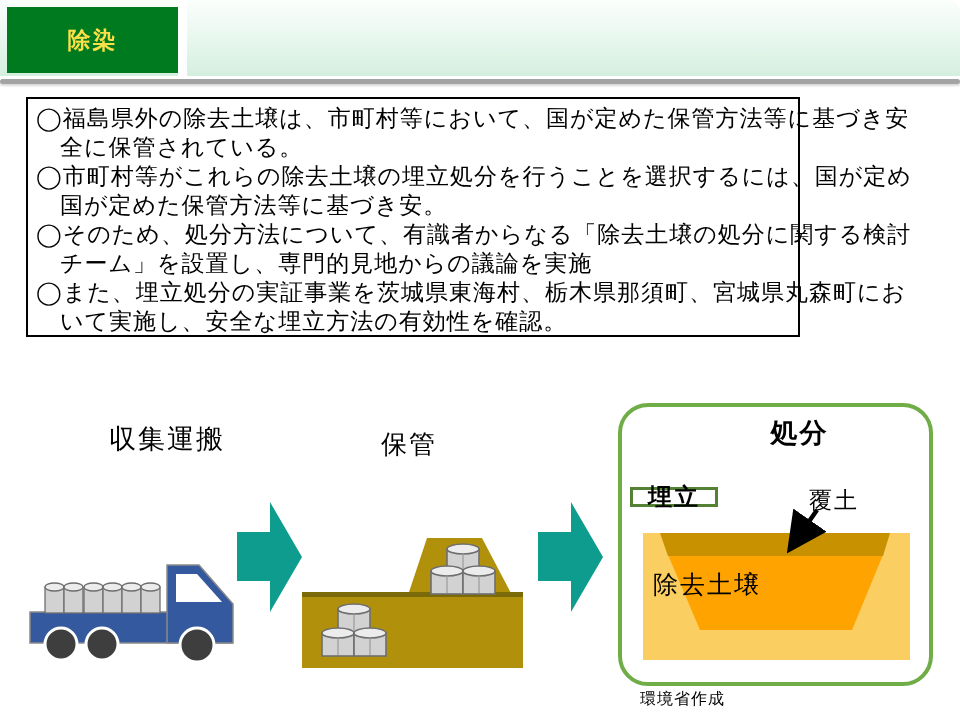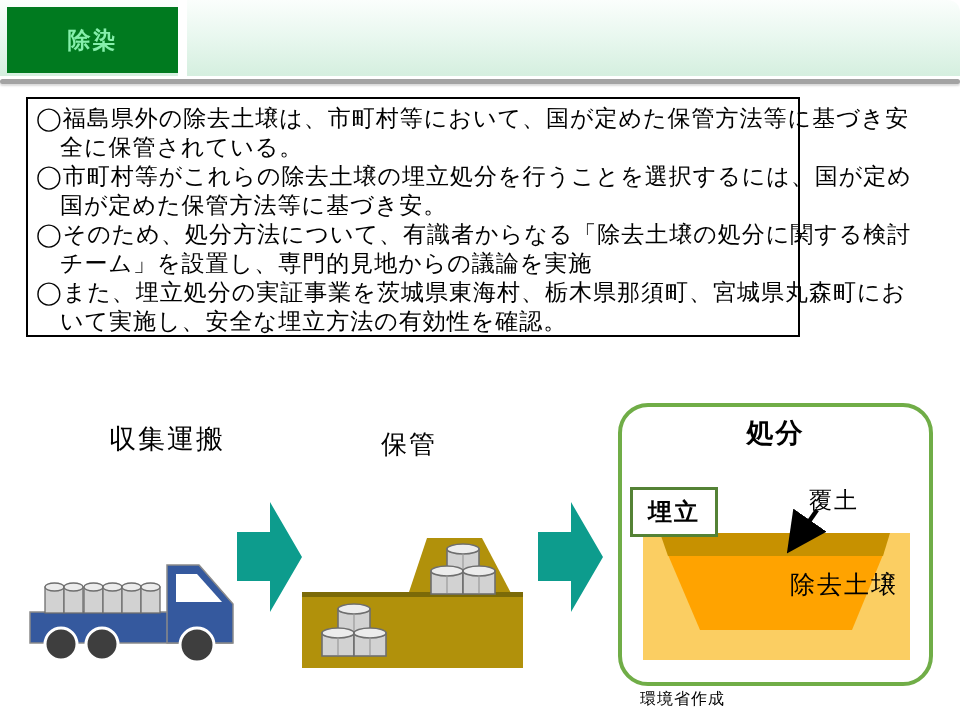--- a/index.html
+++ b/index.html
@@ -14,21 +14,21 @@
     background:linear-gradient(180deg,#FBFEFC 0%,#EAF8F0 45%,#D5EFDF 100%);
     border-top-right-radius:12px;
   }
   .header-underline {
     position:absolute; left:0; top:79px; width:960px; height:5px;
     background:#A3A3A3; border-radius:3px;
     box-shadow:0 2px 2px rgba(0,0,0,0.15);
   }
   .badge {
     position:absolute; left:7px; top:7px; width:171px; height:66px;
-    background:#007A1F; color:#86efac; display:flex; align-items:center;
+    background:#007A1F; color:#fde047; display:flex; align-items:center;
     justify-content:center; font-size:23px; font-weight:bold; letter-spacing:2px;
   }
   .badge-sep {
     position:absolute; left:178px; top:0; width:9px; height:76px; background:#ffffff;
   }
   .page-title {
     position:absolute; left:193px; top:15px; font-size:33px; font-weight:bold;
     letter-spacing:1px; white-space:nowrap;
   }
   
@@ -45,35 +45,35 @@
   .step1-label { left:66px; top:421px;margin-left:43px; }
   .step2-label { left:381px; top:427px; font-size:26px; }
   
   .disposal-box {
     position:absolute; left:618px; top:403px; width:315px; height:283px;
     border:4px solid #70AD47; border-radius:30px; background:#fff;
     box-sizing:border-box;
   }
   .disposal-title {
     position:absolute; left:0; top:8px; width:307px; text-align:center;
-    font-size:27px; font-weight:bold; letter-spacing:2px;
+    font-size:27px; font-weight:bold; letter-spacing:2px;padding-left:24px;
   }
   .landfill-svg { position:absolute; left:0; top:0; }
   .landfill-badge {
-    position:absolute; left:8px; top:80px; width:88px; height:50px;
+    position:absolute; left:8px; top:80px; width:88px; height:20px;
     border:3.5px solid #548235; box-sizing:border-box; background:#fff;
     display:flex; align-items:center; justify-content:center;
     font-size:24px; font-weight:bold; letter-spacing:2px;
   }
   .cover-label {
     position:absolute; left:187px; top:78px; font-size:23px; letter-spacing:2px;
     white-space:nowrap;
   }
   .removed-soil-label {
-    position:absolute; left:31px; top:161px; width:245px; text-align:right;
+    position:absolute; left:31px; top:161px; width:245px; text-align:left;
     font-size:25px; letter-spacing:2px;
   }
   
   .credit {
     position:absolute; left:640px; top:689px; width:300px; text-align:left;
     font-size:16px; letter-spacing:1px;
   }
 </style>
 </head>
 <body>

